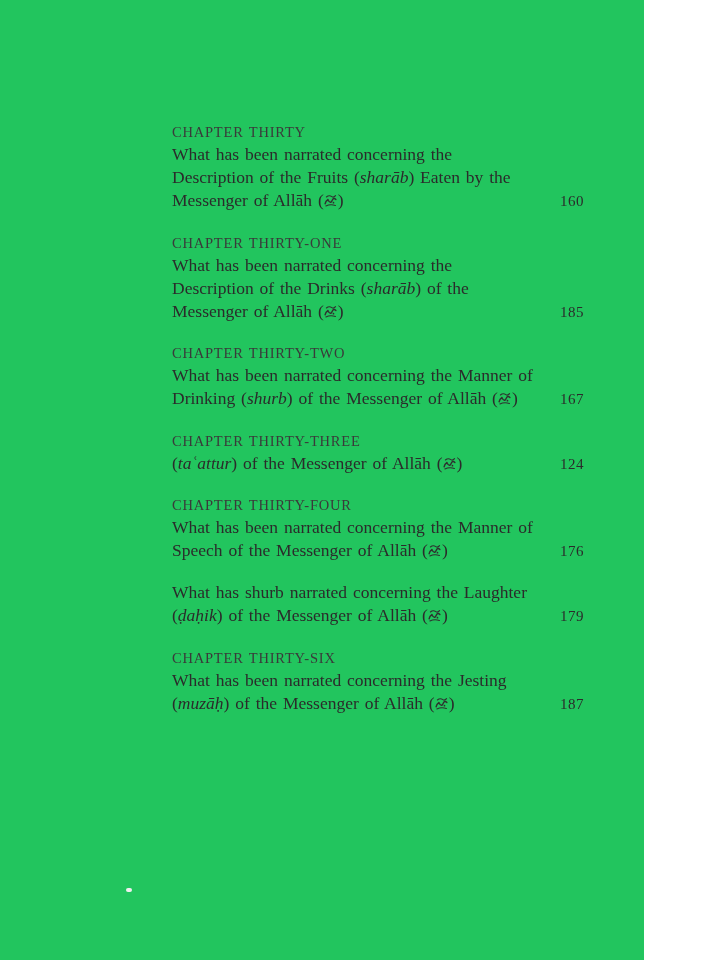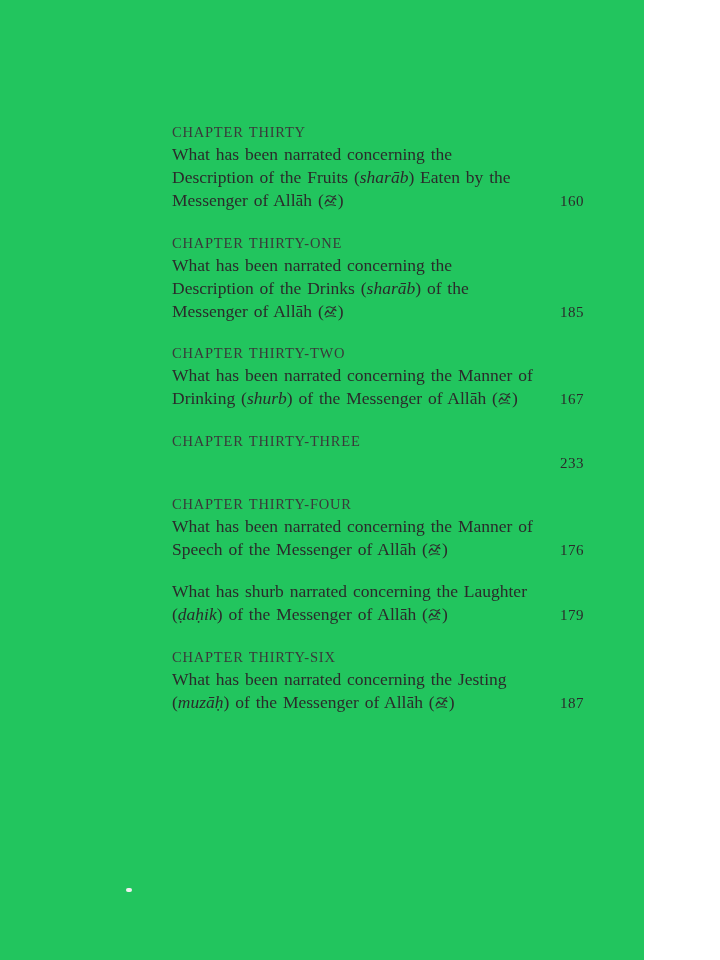--- a/index.html
+++ b/index.html
@@ -143,21 +143,30 @@
                 </g>
                 <circle cx="4.2" cy="6.1" r="0.9" fill="#2f2f2f"></circle>
                 <circle cx="10.2" cy="9.3" r="0.9" fill="#2f2f2f"></circle>
               </svg></span><span>)</span></span>
           <span class="page-num">167</span>
         </div>
       </div>
       <div class="toc-entry">
         <div class="chapter-label">CHAPTER THIRTY-THREE</div>
         <div class="toc-line">
-          <span class="page-num">233</span>
+          <span class="line-text"><span>(</span><span class="it">taʿattur</span><span>) of the Messenger of Allāh (</span><span class="honorific"><svg width="13" height="13" viewBox="0 0 14 14" aria-hidden="true">
+                <g stroke="#2f2f2f" fill="none" stroke-linecap="round">
+                  <path d="M1.2 10.5 Q3 4.5 5.5 8 Q7.5 10.5 9 6.5 Q10.5 3.5 12.8 6" stroke-width="1.5"></path>
+                  <path d="M2 12.8 Q7 10.6 12.3 12.4" stroke-width="1.2"></path>
+                  <path d="M2.6 3.2 Q5.5 0.9 8.4 2.8 Q10.6 4.2 12.4 1.8" stroke-width="1.2"></path>
+                </g>
+                <circle cx="4.2" cy="6.1" r="0.9" fill="#2f2f2f"></circle>
+                <circle cx="10.2" cy="9.3" r="0.9" fill="#2f2f2f"></circle>
+              </svg></span><span>)</span></span>
+          <span class="page-num">124</span>
         </div>
       </div>
       <div class="toc-entry">
         <div class="chapter-label">CHAPTER THIRTY-FOUR</div>
         <div class="toc-line">
           <span class="line-text"><span>What has been narrated concerning the Manner of</span></span>
         </div>
         <div class="toc-line">
           <span class="line-text"><span>Speech of the Messenger of Allāh (</span><span class="honorific"><svg width="13" height="13" viewBox="0 0 14 14" aria-hidden="true">
                 <g stroke="#2f2f2f" fill="none" stroke-linecap="round">

